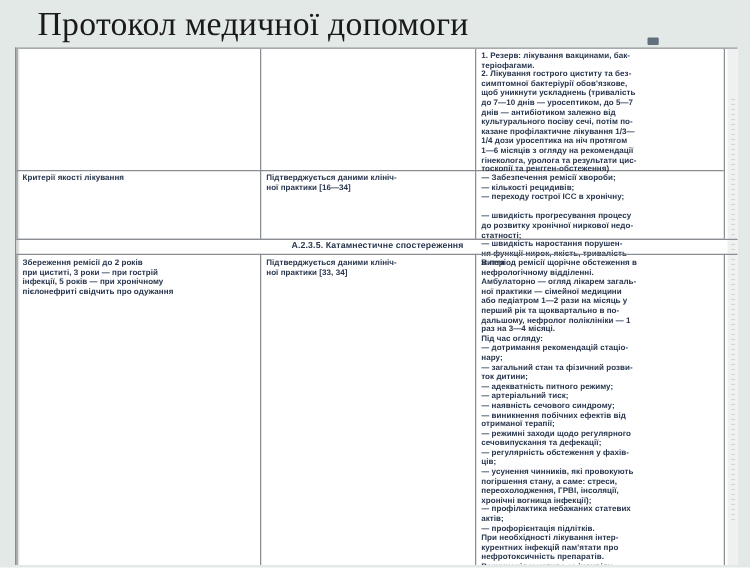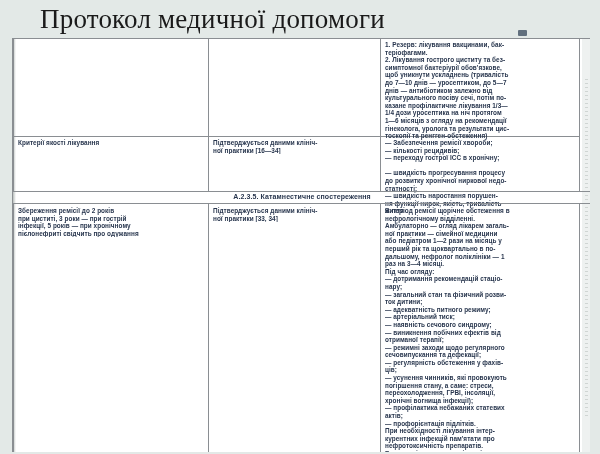--- a/index.html
+++ b/index.html
@@ -11,21 +11,21 @@
     height: 454px;
     overflow: hidden;
     background: #e3e9e7;
     font-family: "Liberation Sans", sans-serif;
     position: relative;
   }
 
   
   #slide-title {
     position: absolute;
-    left: 40px;
+    left: 30px;
     top: 2px;
     width: 540px;
     height: 34px;
     font-family: "Liberation Serif", serif;
     font-size: 27px;
     line-height: 34px;
     color: #1a1a1a;
     letter-spacing: 0.2px;
     white-space: nowrap;
   }

